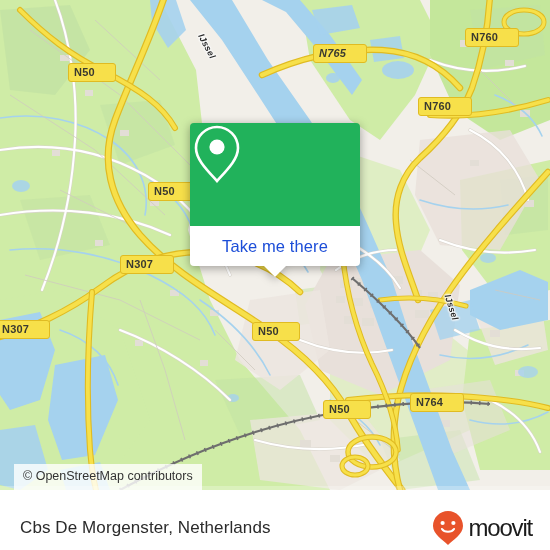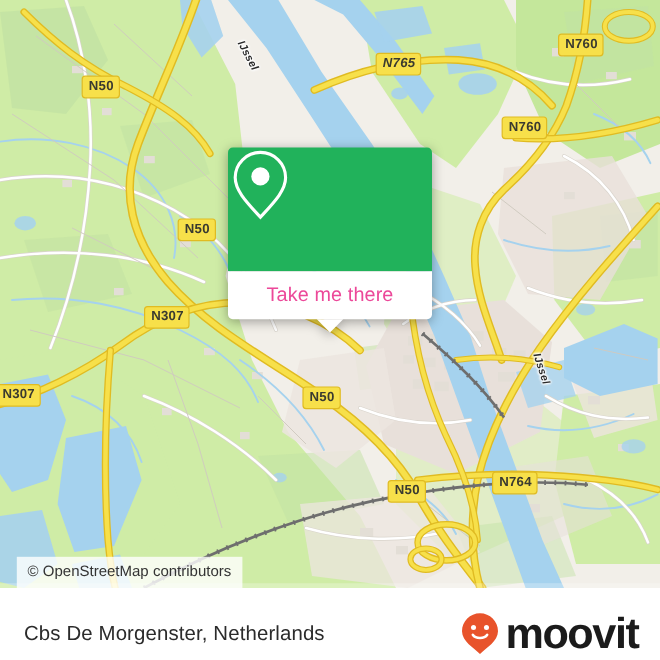--- a/index.html
+++ b/index.html
@@ -17,21 +17,21 @@
   
   .shield{
     position:absolute;
     background:#f7e04a;
     border:1.5px solid #e0bb22;
     border-radius:3px;
     color:#3a3a30;
     font-size:11px;
     font-weight:bold;
     line-height:14px;
-    padding:1px 4px 2px 5px;
+    padding:1px 20px 2px 5px;
     letter-spacing:.2px;
     white-space:nowrap;
     box-sizing:border-box;
   }
 
   
   .river{
     position:absolute;
     color:#2a2a2a;
     font-size:9px;
@@ -63,40 +63,40 @@
   #popup-top{
     background:#21b25b;
     height:103px;border-radius:4px 4px 0 0;
     display:flex;align-items:center;justify-content:center;
   }
   #popup-bottom{
     background:#fff;height:40px;border-radius:0 0 4px 4px;
     display:flex;align-items:center;justify-content:center;
     position:relative;
   }
-  #popup-label{color:#ec4899;font-size:16.5px;letter-spacing:.1px;}
+  #popup-label{color:#1d4ed8;font-size:16.5px;letter-spacing:.1px;}
   #popup-tail{
     position:absolute;left:50%;bottom:-11px;margin-left:-11px;
     width:0;height:0;
     border-left:11px solid transparent;
     border-right:11px solid transparent;
     border-top:11px solid #fff;
   }
 
   
   #footer{
     position:absolute;left:0;bottom:0;width:550px;height:60px;
     background:#fff;
     display:flex;align-items:center;
     box-sizing:border-box;
     padding:15px 18px 0 20px;
   }
   #footer-title{color:#2b2b2b;font-size:17px;letter-spacing:.1px;flex:1;}
   #brand{display:flex;align-items:center;gap:4px;}
-  #brand-word{color:#1b1b1b;font-size:36px;font-weight:bold;letter-spacing:-1.2px;line-height:30px;}
+  #brand-word{color:#1b1b1b;font-size:24px;font-weight:normal;letter-spacing:-1.2px;line-height:30px;}
 </style>
 </head>
 <body>
 
 <div id="app">
 
   <div id="map">
 
     <svg width="550" height="490" viewBox="0 0 550 490">
       <defs>

